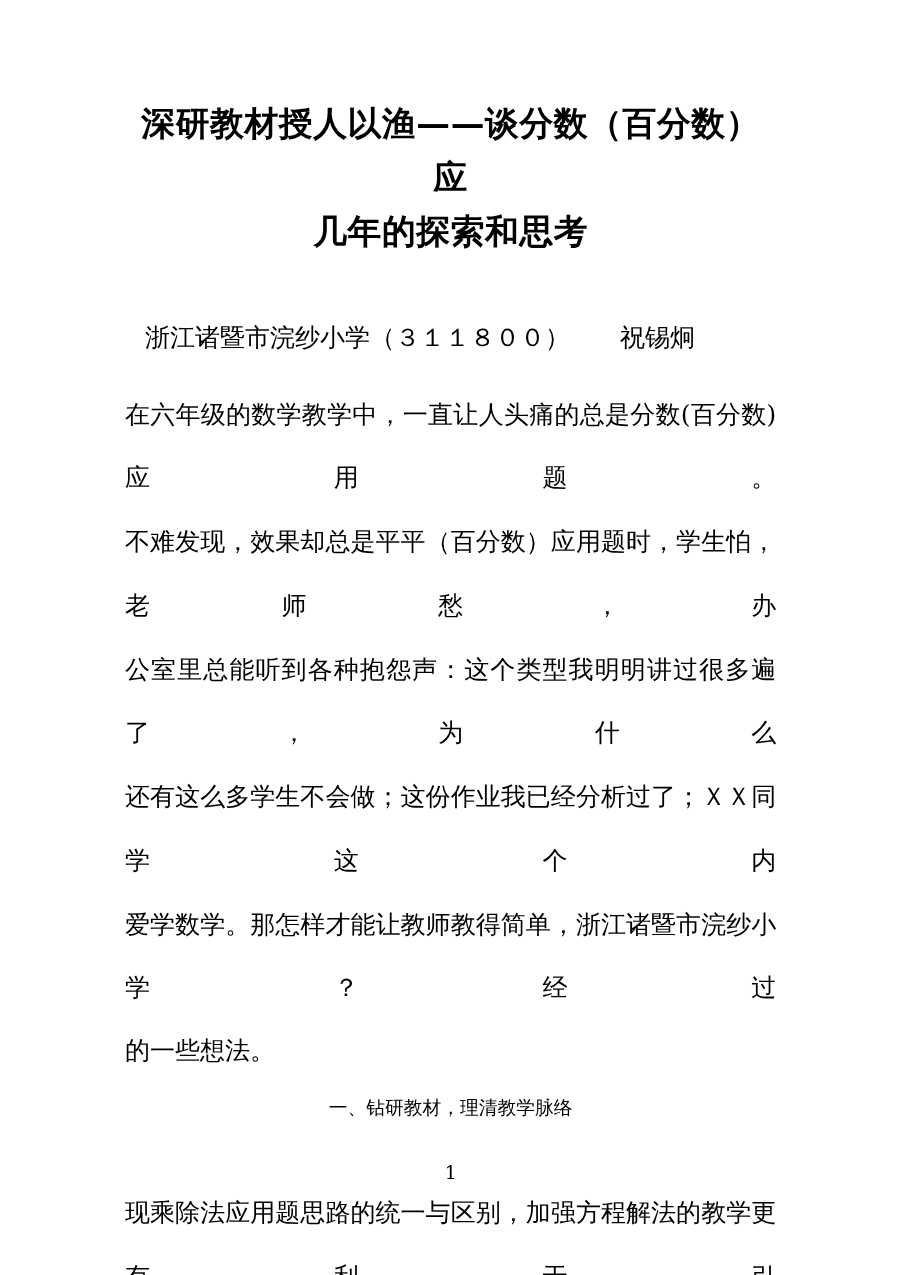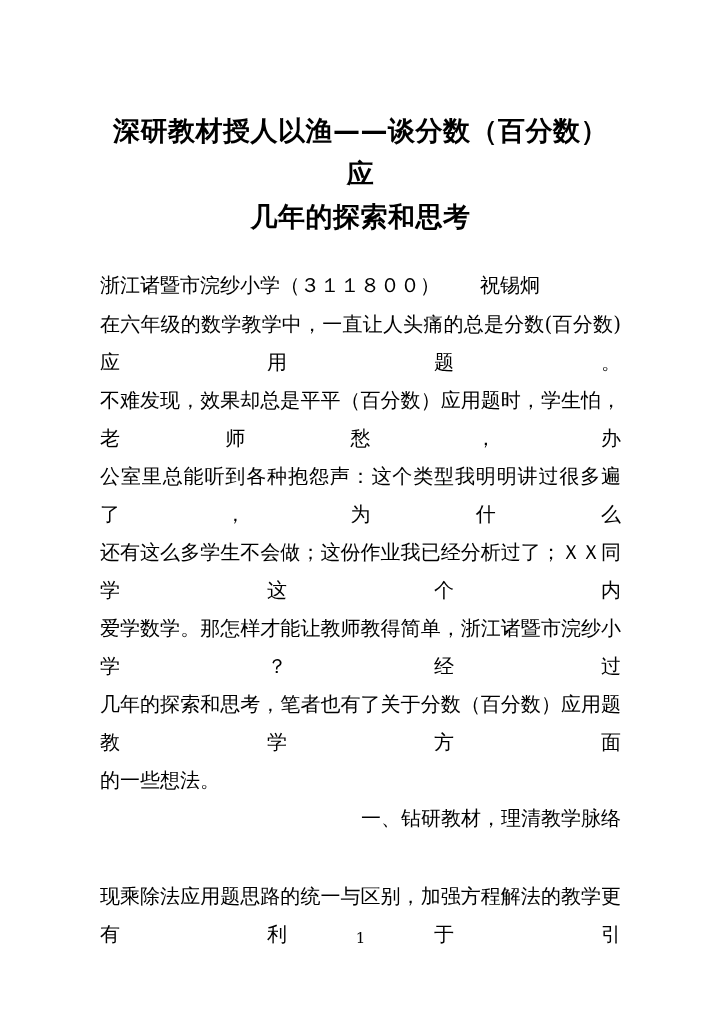--- a/index.html
+++ b/index.html
@@ -27,42 +27,42 @@
     top: 0;
     width: 521px;
   }
   .doc-title {
     font-size: 27px;
     font-weight: bold;
     line-height: 43px;
     text-align: center;
     letter-spacing: 0.5px;
     margin: 0;
-    padding-top: 109px;
+    padding-top: 78px;
     font-family: "DejaVu Serif", "Liberation Serif", serif;
   }
   .byline {
     font-size: 20px;
     line-height: 39px;
-    margin: 0;
+    margin: 16px;
     padding-top: 28px;
     white-space: pre;
   }
   .heading {
-    font-size: 20px;
+    font-size: 15px;
     line-height: 39px;
     margin: 0;
-    text-align: right;
+    text-align: center;
   }
   .spacer-line {
     height: 39px;
   }
   .line {
     font-size: 20px;
-    line-height: 38px;
+    line-height: 51px;
     margin: 0;
     display: block;
     text-align: justify;
     text-align-last: justify;
     white-space: normal;
   }
   .line.last {
     text-align-last: left;
     font-family: Liberation Serif, serif;
   }
@@ -89,21 +89,20 @@
     </div>
 
     <div class="byline">浙江诸暨市浣纱小学（３１１８００）　　祝锡炯</div>
 
     <div>
       <div class="line">在六年级的数学教学中，一直让人头痛的总是分数(百分数)应用题。</div>
       <div class="line">不难发现，效果却总是平平（百分数）应用题时，学生怕，老师愁，办</div>
       <div class="line">公室里总能听到各种抱怨声：这个类型我明明讲过很多遍了，为什么</div>
       <div class="line">还有这么多学生不会做；这份作业我已经分析过了；ＸＸ同学这个内</div>
       <div class="line">爱学数学。那怎样才能让教师教得简单，浙江诸暨市浣纱小学？经过</div>
-      <div class="line">几年的探索和思考，笔者也有了关于分数（百分数）应用题教学方面</div>
       <div class="line last">的一些想法。</div>
     </div>
 
     <div class="heading">一、钻研教材，理清教学脉络</div>
 
     <div class="spacer-line"></div>
 
     <div>
       <div class="line">现乘除法应用题思路的统一与区别，加强方程解法的教学更有利于引</div>
 

